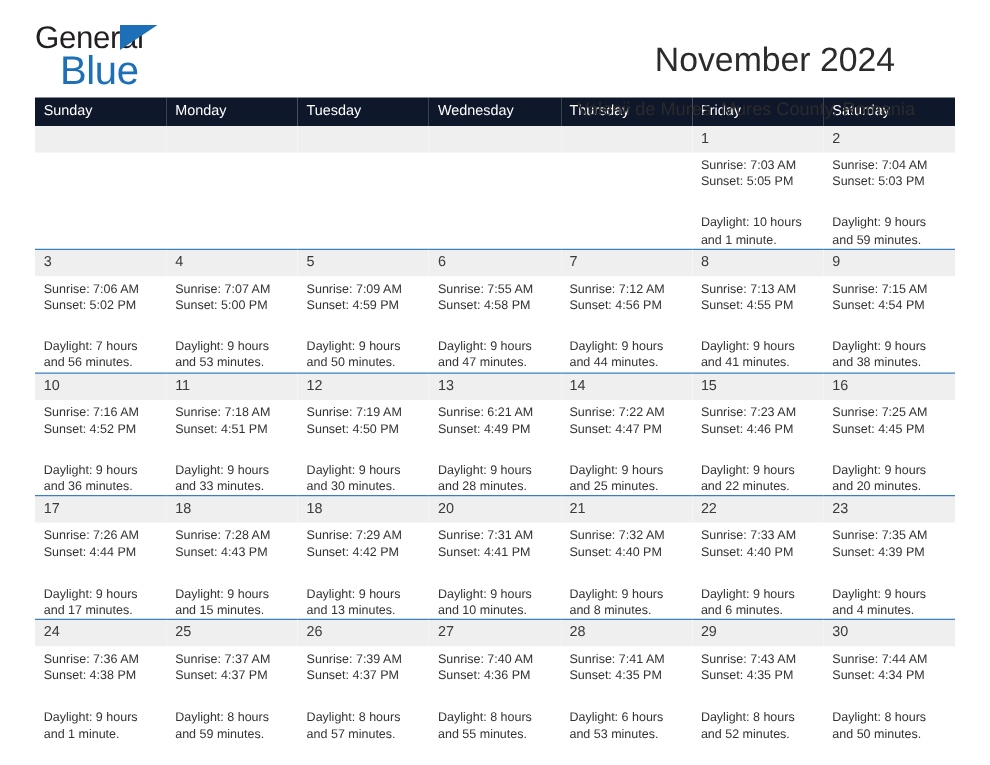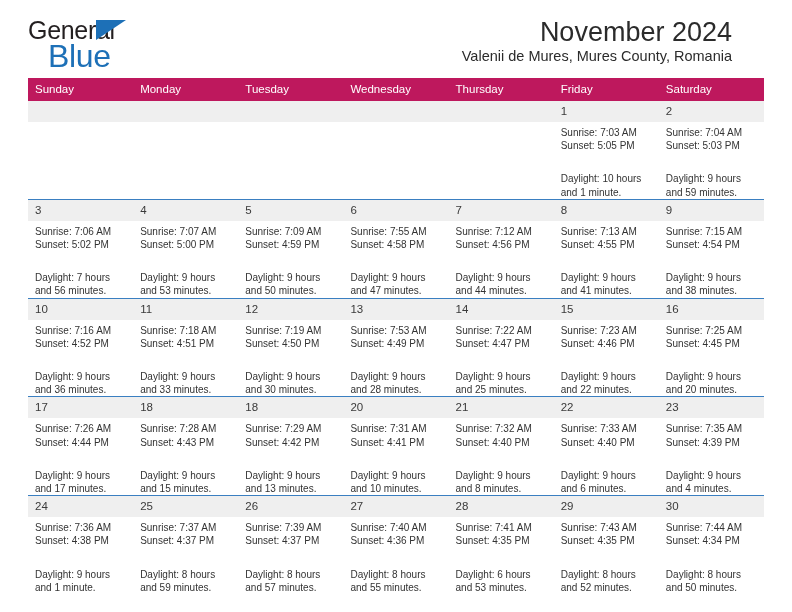--- a/index.html
+++ b/index.html
@@ -66,35 +66,35 @@
   }
   .titles {
     text-align: right;
     padding-top: 18px;
   }
   .cal-title {
     font-size: 27px;
     font-weight: normal;
     color: #2b2b2b;
     line-height: 1.1;
-    margin: 0;
+    margin: 16px;
   }
   .cal-subtitle {
     font-size: 14.5px;
     color: #2b2b2b;
   }
 
   
   .calendar {
     width: 736px;
     border-collapse: collapse;
     table-layout: fixed;
   }
   .calendar th {
-    background: #be185d;
+    background: #0f172a;
     color: #ffffff;
     font-size: 11.5px;
     font-weight: normal;
     text-align: left;
     padding: 5px 0 6px 7px;
     border: none;
     margin-left: 40px;
   }
   .calendar td {
     width: 105.14px;
@@ -278,21 +278,21 @@
             <div class="daynum">12</div>
             <div class="cell-body">
               <div>Sunrise: 7:19 AM</div>
               <div>Sunset: 4:50 PM</div>
               <div class="daylight">Daylight: 9 hours and 30 minutes.</div>
             </div>
           </td>
           <td>
             <div class="daynum">13</div>
             <div class="cell-body">
-              <div>Sunrise: 7:53 AM</div>
+              <div>Sunrise: 6:21 AM</div>
               <div>Sunset: 4:49 PM</div>
               <div class="daylight">Daylight: 9 hours and 28 minutes.</div>
             </div>
           </td>
           <td>
             <div class="daynum">14</div>
             <div class="cell-body">
               <div>Sunrise: 7:22 AM</div>
               <div>Sunset: 4:47 PM</div>
               <div class="daylight">Daylight: 9 hours and 25 minutes.</div>

